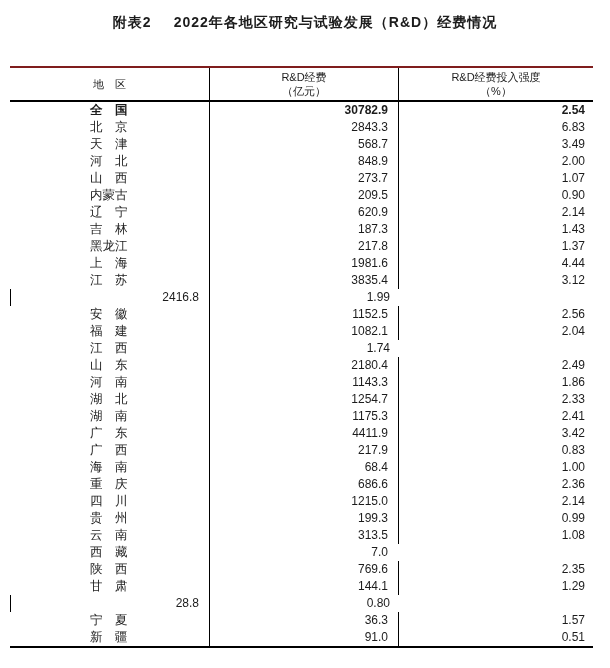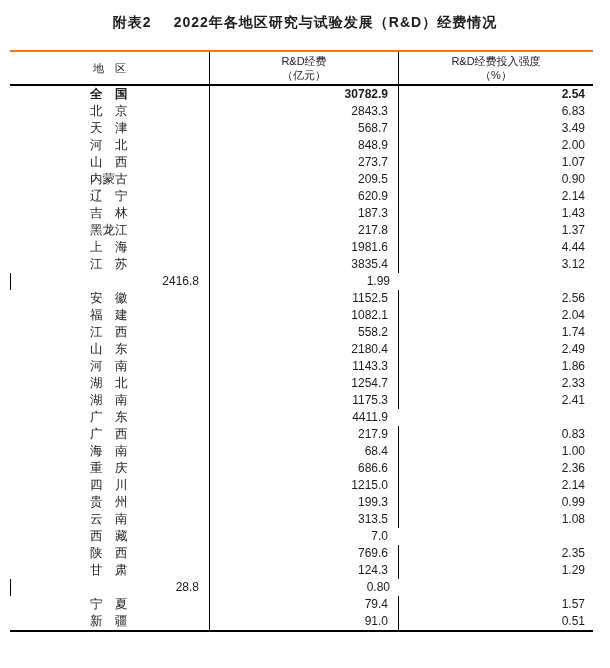--- a/index.html
+++ b/index.html
@@ -18,23 +18,23 @@
     width: 610px;
     text-align: center;
     font-size: 14px;
     font-weight: bold;
     letter-spacing: 1px;
     white-space: nowrap;
   }
   .doc-title .title-prefix { margin-right: 22px; margin-top: 20px; }
 
   .rd-table {
-    position: absolute; left: 10px; top: 50px;
+    position: absolute; left: 10px; top: 66px;
     width: 583px;
-    border-top: 2px solid #f97316;
+    border-top: 2px solid #7f1d1d;
     border-bottom: 2px solid #000;
   }
   .thead {
     display: grid;
     grid-template-columns: 199px 189px 195px;
     height: 32px;
     border-bottom: 2px solid #000;
   }
   .th {
     display: flex; flex-direction: column;
@@ -155,21 +155,20 @@
     <div class="td-num td-exp bl">1152.5</div>
     <div class="td-num td-int bl">2.56</div>
   </div>
         <div class="tr">
     <div class="td-region">福　建</div>
     <div class="td-num td-exp bl">1082.1</div>
     <div class="td-num td-int bl">2.04</div>
   </div>
         <div class="tr">
     <div class="td-region">江　西</div>
-    <div class="td-num td-exp bl">558.2</div>
     <div class="td-num td-int bl">1.74</div>
   </div>
         <div class="tr">
     <div class="td-region">山　东</div>
     <div class="td-num td-exp bl">2180.4</div>
     <div class="td-num td-int bl">2.49</div>
   </div>
         <div class="tr">
     <div class="td-region">河　南</div>
     <div class="td-num td-exp bl">1143.3</div>
@@ -181,20 +180,21 @@
     <div class="td-num td-int bl">2.33</div>
   </div>
         <div class="tr">
     <div class="td-region">湖　南</div>
     <div class="td-num td-exp bl">1175.3</div>
     <div class="td-num td-int bl">2.41</div>
   </div>
         <div class="tr">
     <div class="td-region">广　东</div>
     <div class="td-num td-exp bl">4411.9</div>
+    <div class="td-num td-int bl">3.42</div>
   </div>
         <div class="tr">
     <div class="td-region">广　西</div>
     <div class="td-num td-exp bl">217.9</div>
     <div class="td-num td-int bl">0.83</div>
   </div>
         <div class="tr">
     <div class="td-region">海　南</div>
     <div class="td-num td-exp bl">68.4</div>
     <div class="td-num td-int bl">1.00</div>
@@ -223,30 +223,30 @@
     <div class="td-region">西　藏</div>
     <div class="td-num td-exp bl">7.0</div>
   </div>
         <div class="tr">
     <div class="td-region">陕　西</div>
     <div class="td-num td-exp bl">769.6</div>
     <div class="td-num td-int bl">2.35</div>
   </div>
         <div class="tr">
     <div class="td-region">甘　肃</div>
-    <div class="td-num td-exp bl">124.3</div>
+    <div class="td-num td-exp bl">144.1</div>
     <div class="td-num td-int bl">1.29</div>
   </div>
         <div class="tr">
     <div class="td-num td-exp bl">28.8</div>
     <div class="td-num td-int bl">0.80</div>
   </div>
         <div class="tr">
     <div class="td-region">宁　夏</div>
-    <div class="td-num td-exp bl">79.4</div>
+    <div class="td-num td-exp bl">36.3</div>
     <div class="td-num td-int bl">1.57</div>
   </div>
         <div class="tr">
     <div class="td-region">新　疆</div>
     <div class="td-num td-exp bl">91.0</div>
     <div class="td-num td-int bl">0.51</div>
   </div>
       </div>
   </div>
 

